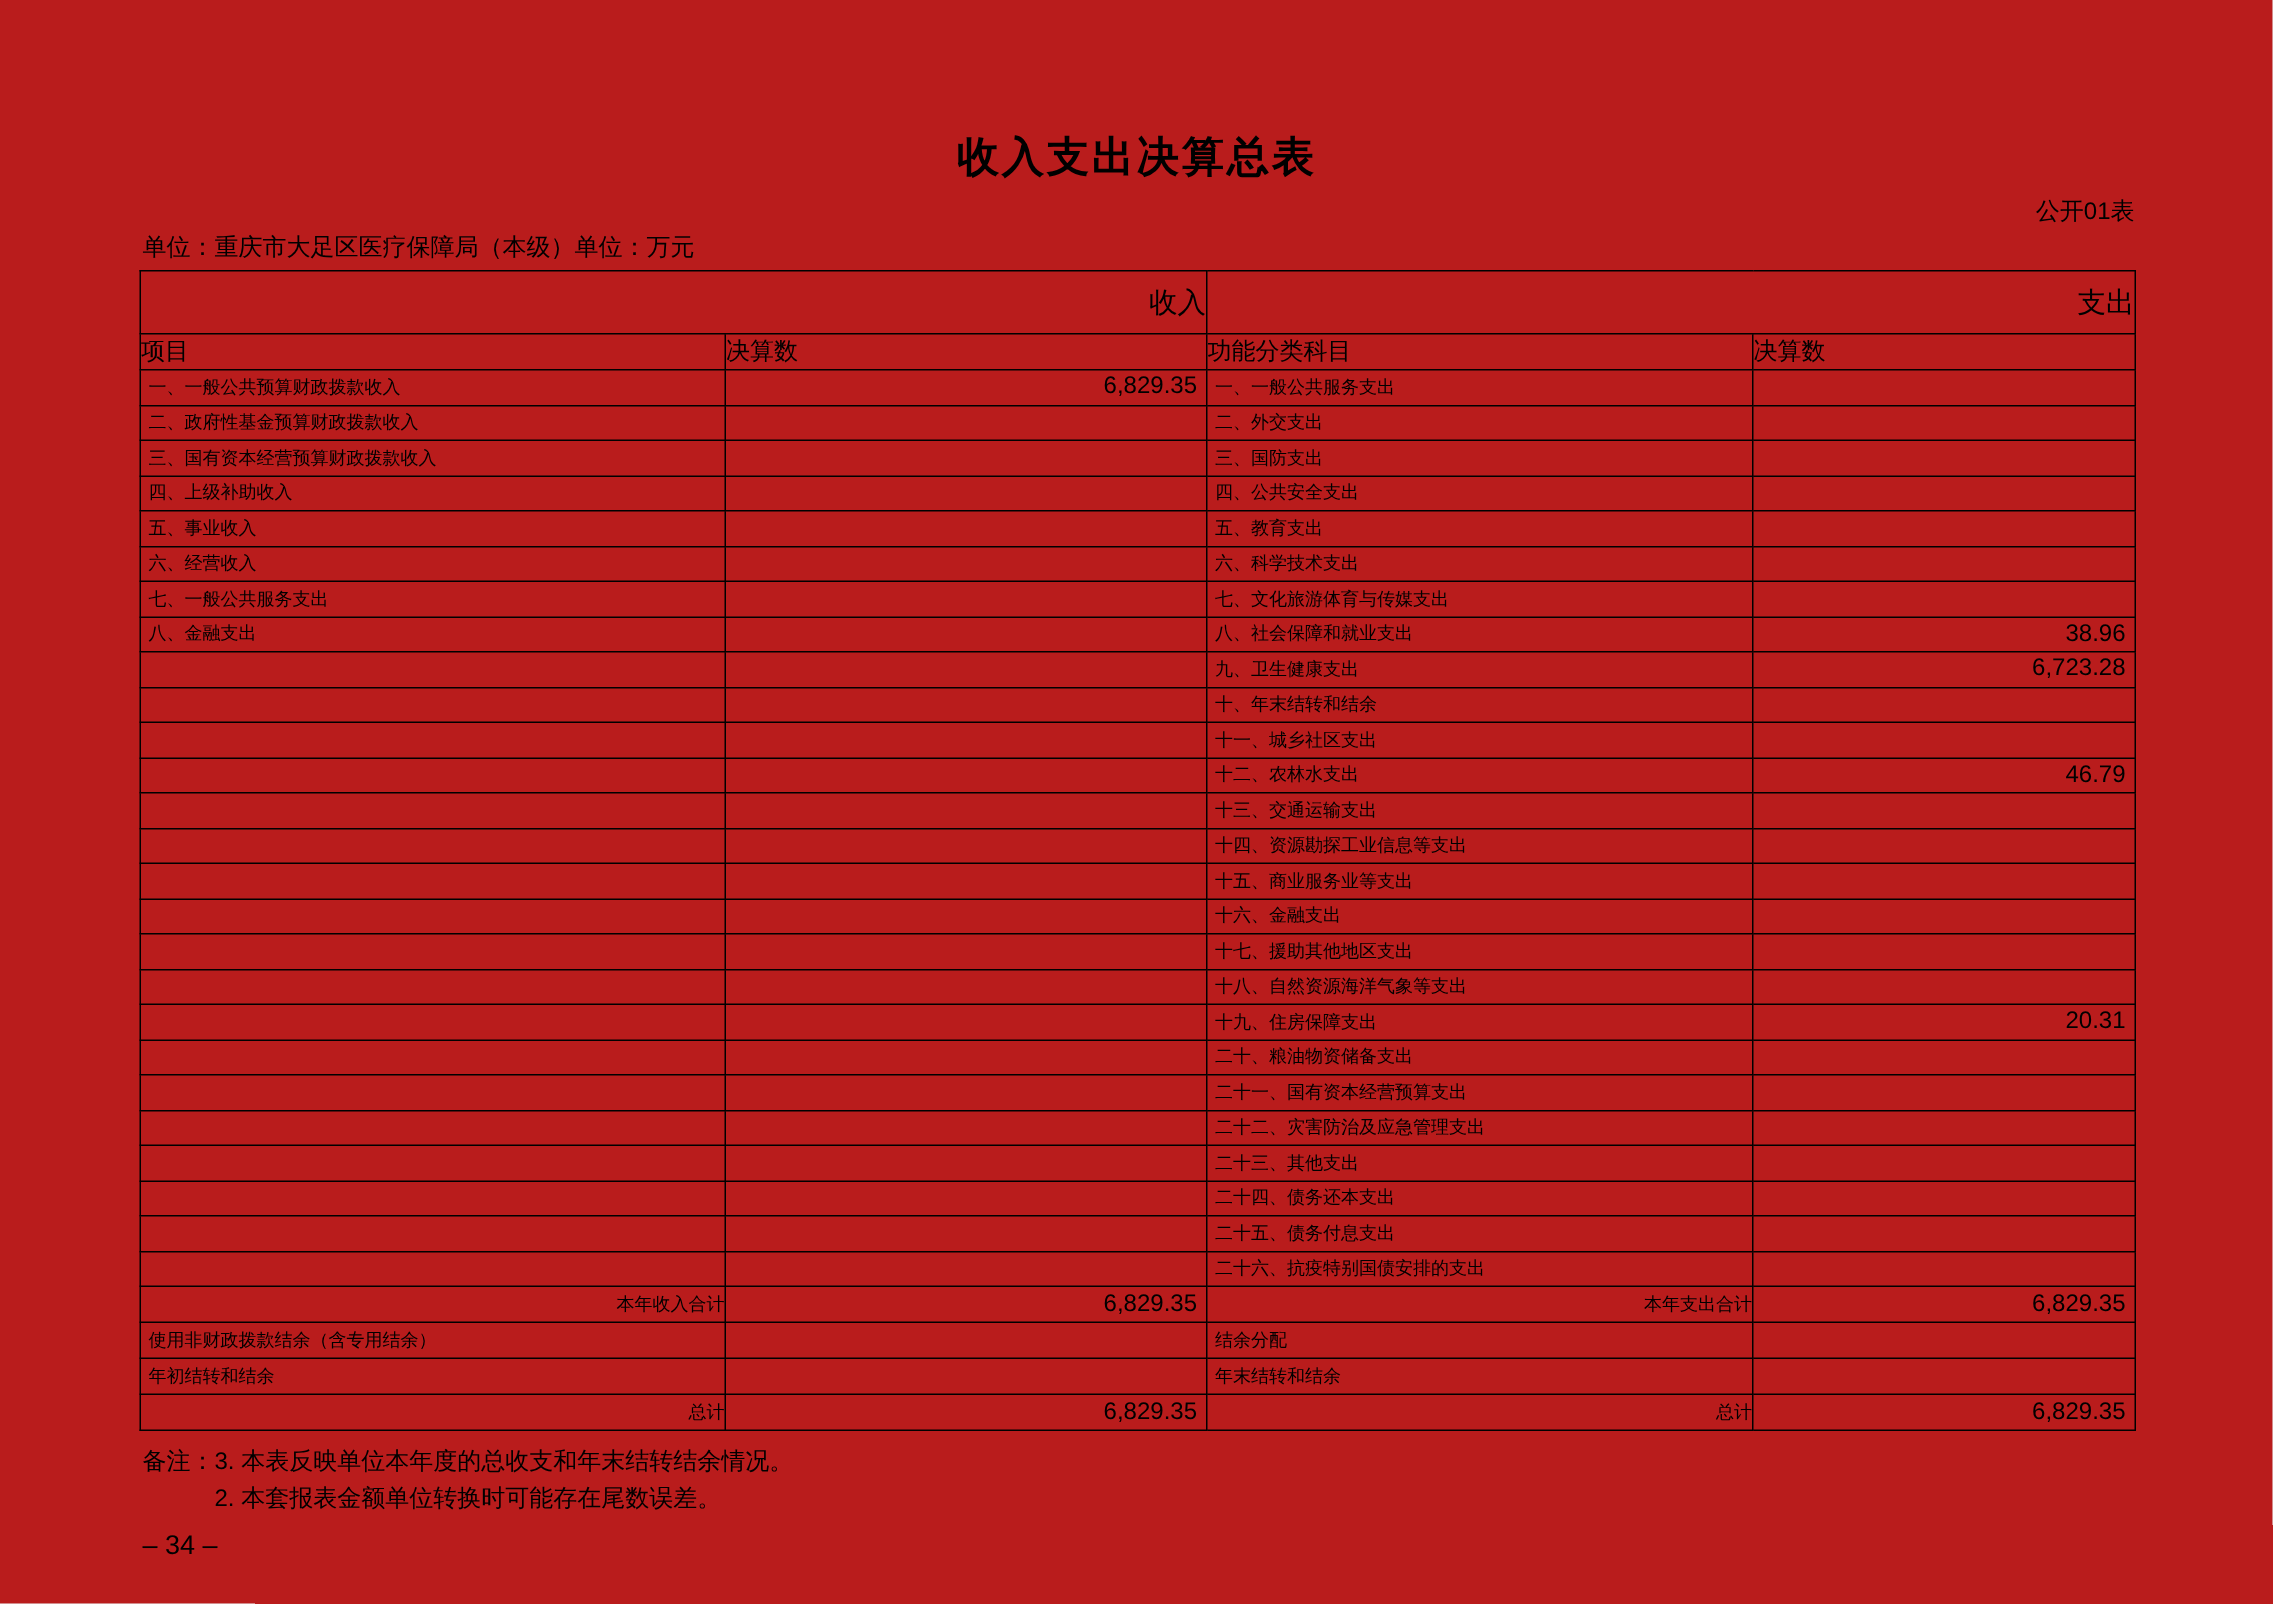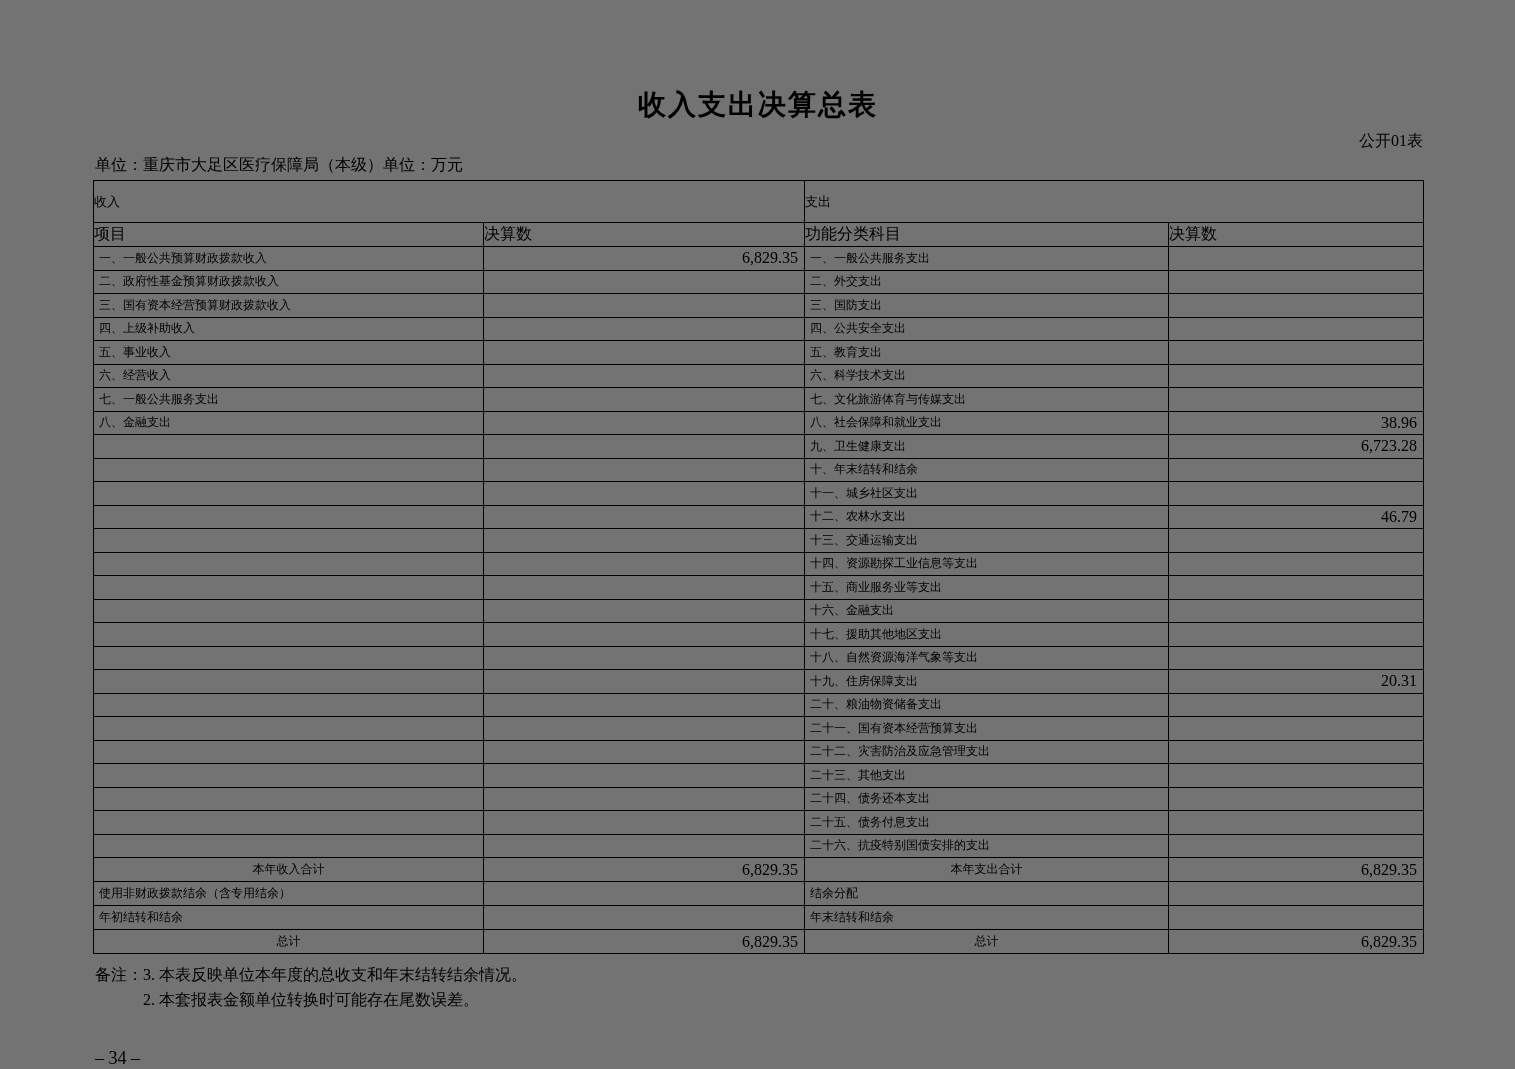--- a/index.html
+++ b/index.html
@@ -1,22 +1,22 @@
 <!DOCTYPE html>
 <html><head>
 <meta charset="utf-8">
 <style>
   * { margin: 0; padding: 0; box-sizing: border-box; }
   html, body { background: #e8e8e8; }
   .page {
     position: relative;
     width: 1515px;
     height: 1069px;
-    background: #737373;
-    font-family: Liberation Serif, serif;
+    background: #b91c1c;
+    font-family: Liberation Sans, sans-serif;
     color: #000;
     overflow: hidden;
   }
   .doc-title {
     position: absolute;
     left: 93px;
     width: 1330px;
     top: 86px;
     text-align: center;
     font-size: 28px;
@@ -47,56 +47,56 @@
     table-layout: fixed;
   }
   table.budget td, table.budget th {
     border: 1px solid #000;
     overflow: hidden;
     white-space: nowrap;
     font-weight: normal;
   }
   th.section-head {
     height: 42px;
-    font-size: 13px;
+    font-size: 19px;
     font-weight: bold;
-    text-align: left;
+    text-align: right;
   }
   th.col-head {
     height: 24px;
     font-size: 16px;
     font-weight: bold;
     text-align: left;
   }
   tr.data-row td { height: 23.5px; }
   tr.summary-row td { height: 24px; }
   td.item-cell {
     text-align: left;
     padding-left: 5px;
     font-size: 12px;
     font-weight: bold;
   }
-  td.item-cell.center { text-align: center; padding-left: 0; }
+  td.item-cell.center { text-align: right; padding-left: 0; }
   td.amount-cell {
     text-align: right;
     padding-right: 6px;
     font-size: 16px;
   }
   .footnote {
     position: absolute;
     left: 95px;
     top: 962px;
     font-size: 16px;
     line-height: 25px;
     display: flex;
   }
   .page-number {
     position: absolute;
     left: 95px;
-    top: 1048px;
+    top: 1020px;
     font-size: 18px;
   }
 </style>
 </head>
 <body>
 
 <div class="page">
 
   <div class="doc-title">收入支出决算总表</div>
 

